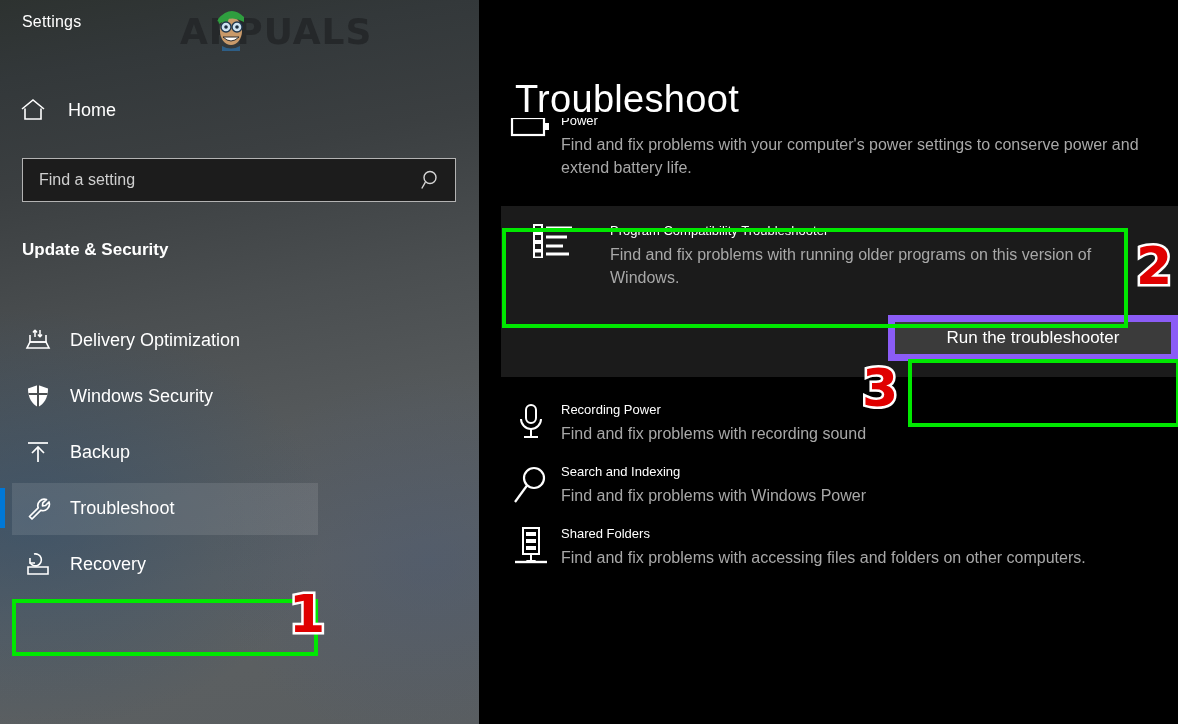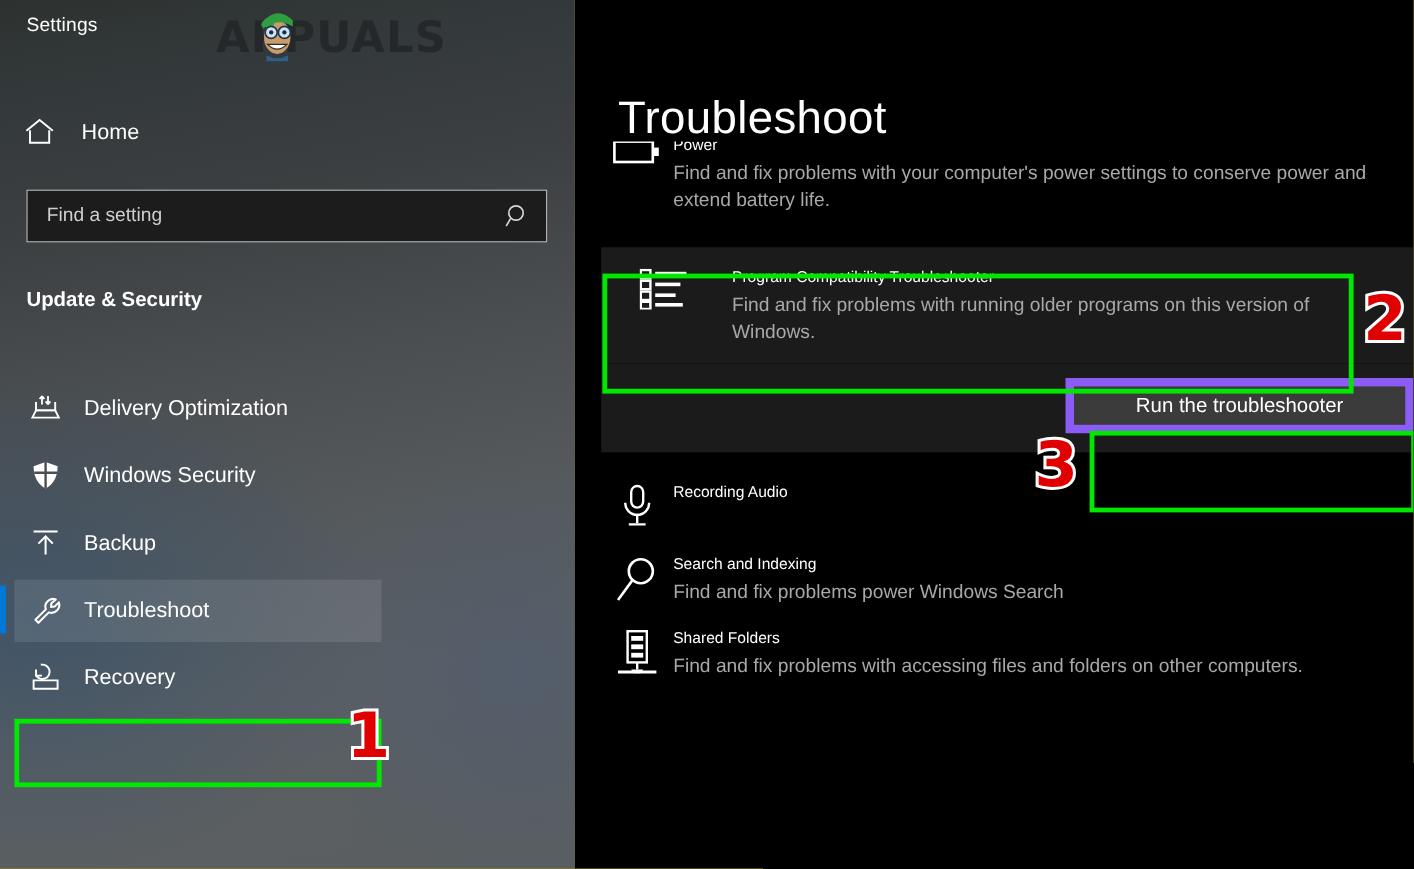--- a/index.html
+++ b/index.html
@@ -416,34 +416,35 @@
       <div class="ts-item">
         <div class="ts-icon">
           <svg width="34" height="40" viewBox="0 0 34 40">
             <rect x="12" y="2" width="10" height="18" rx="5" fill="none" stroke="#fff" stroke-width="2"></rect>
             <path d="M7 16 A10 10 0 0 0 27 16" fill="none" stroke="#fff" stroke-width="2"></path>
             <line x1="17" y1="26" x2="17" y2="33" stroke="#fff" stroke-width="2"></line>
             <line x1="10" y1="34" x2="24" y2="34" stroke="#fff" stroke-width="2"></line>
           </svg>
         </div>
         <div class="ts-text">
-          <div class="ts-name">Recording Audio</div>
+          <div class="ts-name">Recording Power</div>
+          <div class="ts-desc">Find and fix problems with recording sound</div>
         </div>
       </div>
 
       <div class="ts-item">
         <div class="ts-icon">
           <svg width="38" height="40" viewBox="0 0 38 40">
             <circle cx="22" cy="13" r="10" fill="none" stroke="#fff" stroke-width="2.2"></circle>
             <line x1="15" y1="20.5" x2="3" y2="37" stroke="#fff" stroke-width="2.2"></line>
           </svg>
         </div>
         <div class="ts-text">
           <div class="ts-name">Search and Indexing</div>
-          <div class="ts-desc">Find and fix problems power Windows Search</div>
+          <div class="ts-desc">Find and fix problems with Windows Power</div>
         </div>
       </div>
 
       <div class="ts-item">
         <div class="ts-icon">
           <svg width="36" height="42" viewBox="0 0 36 42">
             <rect x="10" y="1" width="16" height="26" fill="none" stroke="#fff" stroke-width="2"></rect>
             <rect x="13" y="5" width="10" height="4" fill="#fff"></rect>
             <rect x="13" y="12" width="10" height="4" fill="#fff"></rect>
             <rect x="13" y="19" width="10" height="4" fill="#fff"></rect>

